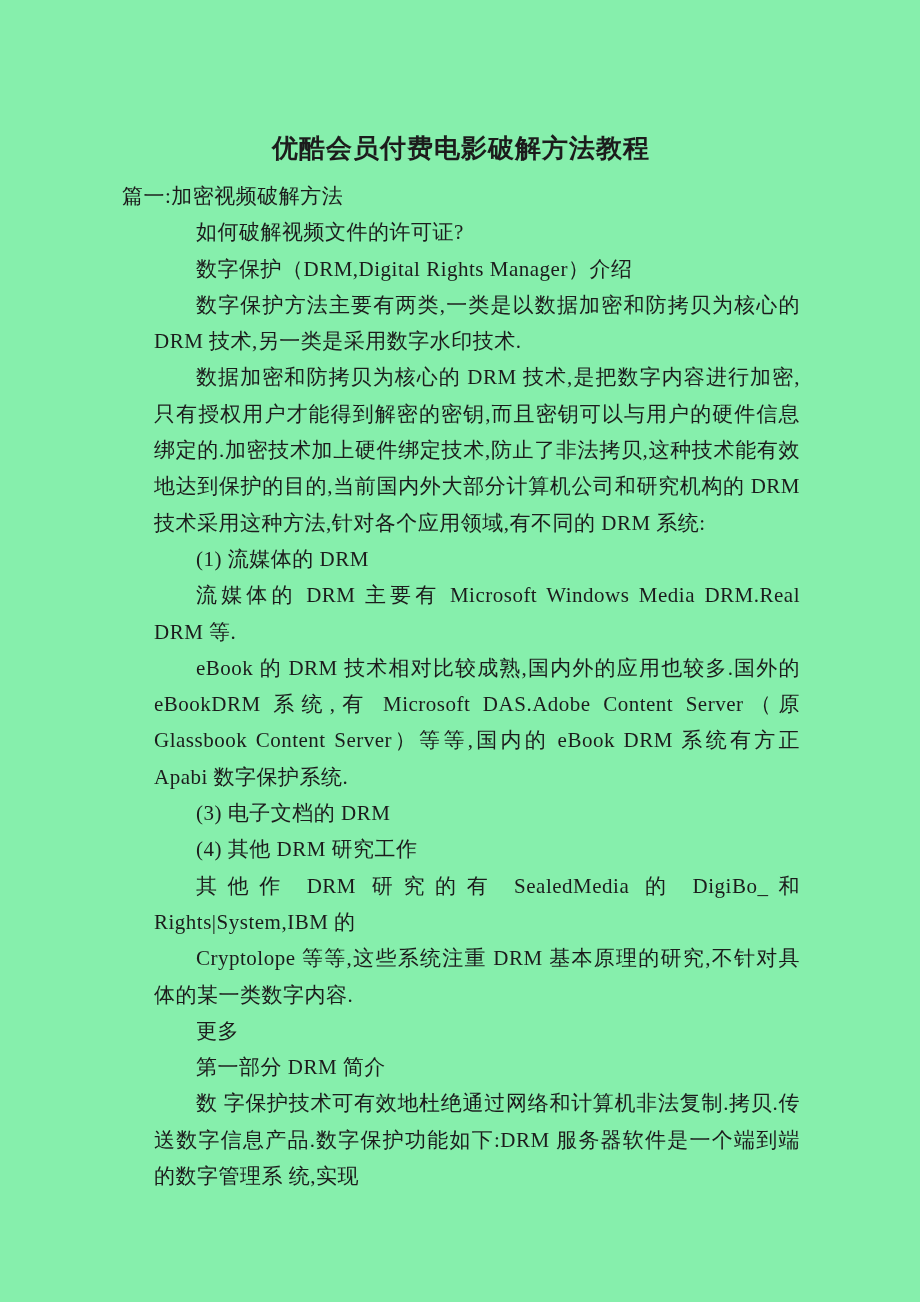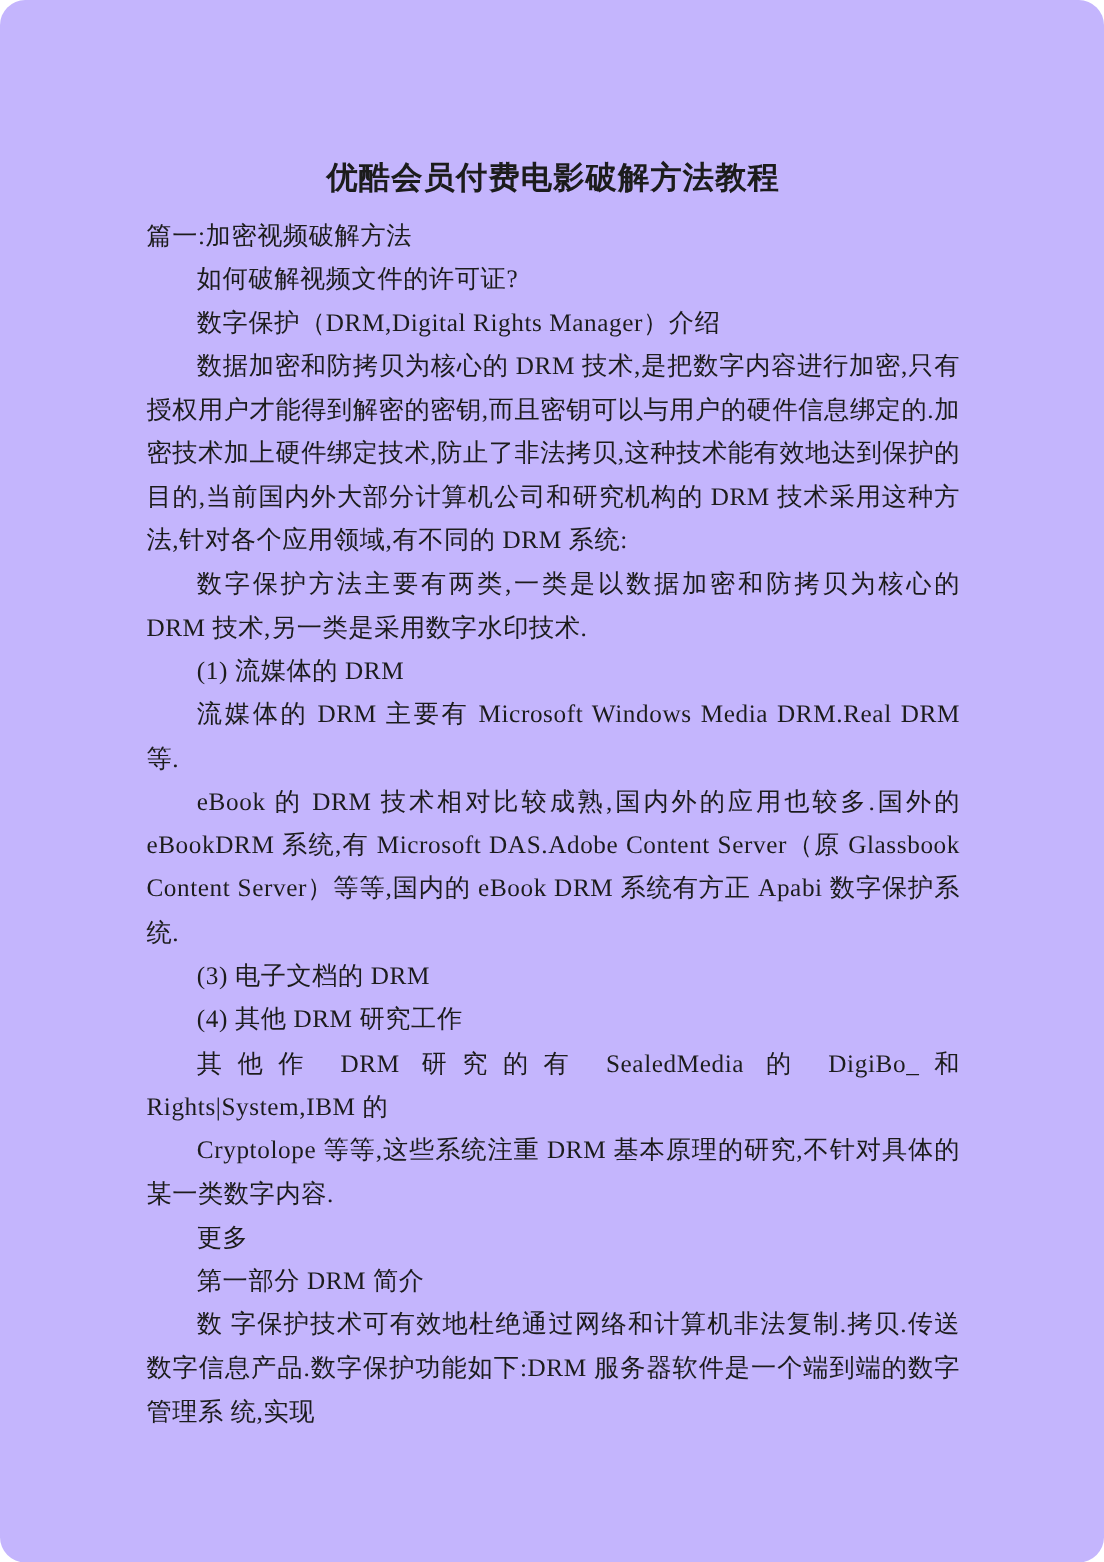--- a/index.html
+++ b/index.html
@@ -4,25 +4,24 @@
 <style>
   html, body {
     margin: 0;
     padding: 0;
     background: #ffffff;
   }
   .page {
     position: relative;
     width: 920px;
     height: 1302px;
-    background: #c4b5fd;
+    background: #86efac;
     overflow: hidden;
     font-family: "Liberation Serif", "DejaVu Serif", serif;
     color: #1c1c1c;
-    border-radius: 21px;
   }
   .content {
     position: absolute;
     left: 122px;
     top: 128px;
     width: 678px;
   }
   .title {
     font-size: 26px;
     font-weight: 700;
@@ -34,34 +33,35 @@
   .para {
     font-size: 21px;
     line-height: 36.3px;
     margin: 0;
     text-align: justify;
     letter-spacing: 0.5px;
     word-break: break-word;
   }
   .para.indent {
     text-indent: 2em;
+    margin-left: 32px;
   }
 </style>
 </head>
 <body>
 
 <div class="page">
   <div class="content">
     <h1 class="title">优酷会员付费电影破解方法教程</h1>
     <div>
         <p class="para">篇一:加密视频破解方法</p>
         <p class="para indent">如何破解视频文件的许可证?</p>
         <p class="para indent">数字保护（DRM,Digital Rights Manager）介绍</p>
+        <p class="para indent">数字保护方法主要有两类,一类是以数据加密和防拷贝为核心的 DRM 技术,另一类是采用数字水印技术.</p>
         <p class="para indent">数据加密和防拷贝为核心的 DRM 技术,是把数字内容进行加密,只有授权用户才能得到解密的密钥,而且密钥可以与用户的硬件信息绑定的.加密技术加上硬件绑定技术,防止了非法拷贝,这种技术能有效地达到保护的目的,当前国内外大部分计算机公司和研究机构的 DRM 技术采用这种方法,针对各个应用领域,有不同的 DRM 系统:</p>
-        <p class="para indent">数字保护方法主要有两类,一类是以数据加密和防拷贝为核心的 DRM 技术,另一类是采用数字水印技术.</p>
         <p class="para indent">(1) 流媒体的 DRM</p>
         <p class="para indent">流媒体的 DRM 主要有 Microsoft Windows Media DRM.Real DRM 等.</p>
         <p class="para indent">eBook 的 DRM 技术相对比较成熟,国内外的应用也较多.国外的 eBookDRM 系统,有 Microsoft DAS.Adobe Content Server（原 Glassbook Content Server）等等,国内的 eBook DRM 系统有方正 Apabi 数字保护系统.</p>
         <p class="para indent">(3) 电子文档的 DRM</p>
         <p class="para indent">(4) 其他 DRM 研究工作</p>
         <p class="para indent">其他作 DRM 研究的有 SealedMedia 的 DigiBo_和 Rights|System,IBM 的</p>
         <p class="para indent">Cryptolope 等等,这些系统注重 DRM 基本原理的研究,不针对具体的某一类数字内容.</p>
         <p class="para indent">更多</p>
         <p class="para indent">第一部分 DRM 简介</p>
         <p class="para indent">数 字保护技术可有效地杜绝通过网络和计算机非法复制.拷贝.传送数字信息产品.数字保护功能如下:DRM 服务器软件是一个端到端的数字管理系 统,实现</p>

